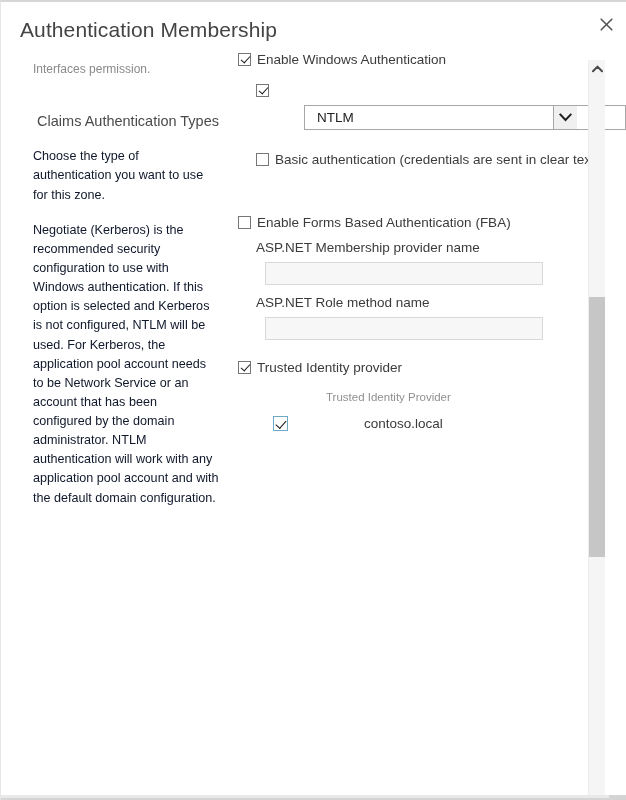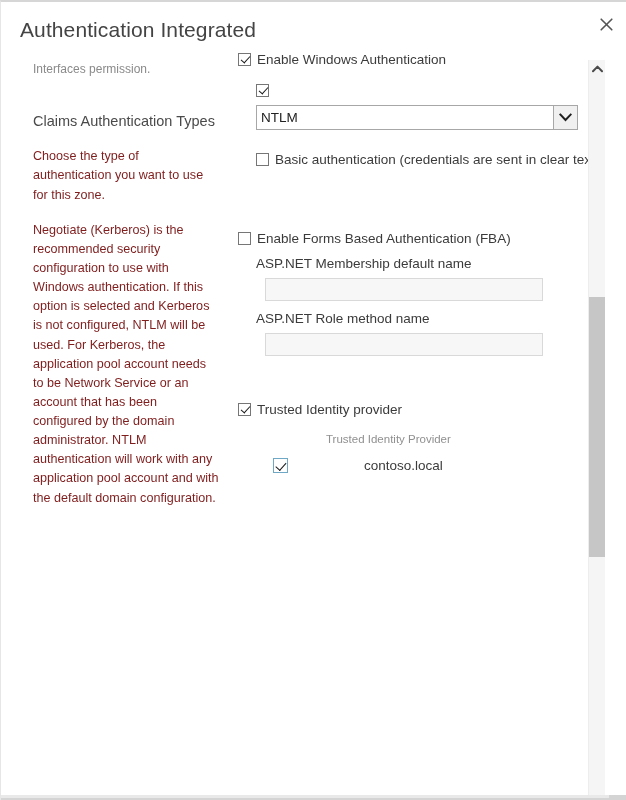--- a/index.html
+++ b/index.html
@@ -83,24 +83,25 @@
     color: #8a8a8a;
     line-height: 1.45;
     margin: 9px 0 0 0;
   }
   #section-heading {
     font-size: 14.5px;
     color: #4a4a4a;
     margin: 34px 0 0 0;
     line-height: 1.3;
     white-space: nowrap;
+    text-align: right;
   }
   .para {
     font-size: 12.6px;
-    color: #7f1d1d;
+    color: #0f172a;
     line-height: 1.52;
     margin: 16px 0 0 0;
   }
 
   
   #right-col {
     position: absolute;
     left: 229px;
     top: 0px;
     width: 350px;
@@ -148,26 +149,27 @@
   #select-wrap { margin-left: 18px; margin-top: 8px; }
   #grp-basic { margin-top: 22px; margin-left: 18px; }
 
   select#iwa-select {
     width: 322px;
     height: 25px;
     box-sizing: border-box;
     font-family: "Liberation Sans", sans-serif;
     font-size: 13.5px;
     color: #222;
-    padding: 1px 4px;
+    padding: 1px 12px;
     border: 1px solid #a7a7a7;
     background: #ffffff;
     border-radius: 0;
     -webkit-appearance: none;
     appearance: none;
+    margin-left: 48px;
   }
   #select-holder {
     position: relative;
     width: 322px;
     height: 25px;
   }
   #select-arrow-btn {
     position: absolute;
     right: 1px;
     top: 1px;
@@ -176,21 +178,21 @@
     background: #f0f0f0;
     border-left: 1px solid #a7a7a7;
     display: flex;
     align-items: center;
     justify-content: center;
     pointer-events: none;
   }
   #select-arrow-btn svg { display: block; }
 
   
-  #fba-block { margin-top: 64px; }
+  #fba-block { margin-top: 48px; }
   .field-label {
     font-size: 13.5px;
     color: #3b3b3b;
     margin: 10px 0 0 18px;
     line-height: 16px;
   }
   .text-input {
     display: block;
     margin: 6px 0 0 27px;
     width: 278px;
@@ -200,21 +202,21 @@
     background: #f7f7f7;
     font-family: "Liberation Sans", sans-serif;
     font-size: 13px;
     color: #333;
     padding: 1px 4px;
     border-radius: 0;
   }
   .text-input::placeholder { color: #bdbdbd; }
 
   
-  #tip-block { margin-top: 46px; }
+  #tip-block { margin-top: 20px; }
   #tip-table-header {
     font-size: 11.5px;
     color: #909090;
     margin: 16px 0 0 88px;
     white-space: nowrap;
   }
   #tip-row {
     display: flex;
     align-items: center;
     margin: 13px 0 0 0;
@@ -303,21 +305,21 @@
     height: 3px;
     background: #e9e9e9;
   }
 </style>
 </head>
 <body>
 
 <div id="dialog">
 
   <div id="titlebar">
-    <div id="dialog-title">Authentication Integrated</div>
+    <div id="dialog-title">Authentication Membership</div>
     <div id="close-button">
       <svg width="13" height="13" viewBox="0 0 13 13" aria-hidden="true">
         <path d="M1.2 1.2 L11.8 11.8 M11.8 1.2 L1.2 11.8" stroke="#555555" stroke-width="1.6" fill="none" stroke-linecap="round"></path>
       </svg>
     </div>
   </div>
 
   <div id="body-area">
 
     <div id="left-col">
@@ -353,21 +355,21 @@
       <div class="chk-row" id="grp-basic">
         <span class="cb"></span>
         <span class="chk-label">Basic authentication (credentials are sent in clear text)</span>
       </div>
 
       <div id="fba-block">
         <div class="chk-row">
           <span class="cb"></span>
           <span class="chk-label">Enable Forms Based Authentication (FBA)</span>
         </div>
-        <div class="field-label">ASP.NET Membership default name</div>
+        <div class="field-label">ASP.NET Membership provider name</div>
         <input class="text-input" type="text" disabled="" placeholder="" style="">
         <div class="field-label">ASP.NET Role method name</div>
         <input class="text-input" type="text" disabled="" placeholder="" style="">
       </div>
 
       <div id="tip-block">
         <div class="chk-row">
           <span class="cb checked"></span>
           <span class="chk-label">Trusted Identity provider</span>
         </div>

